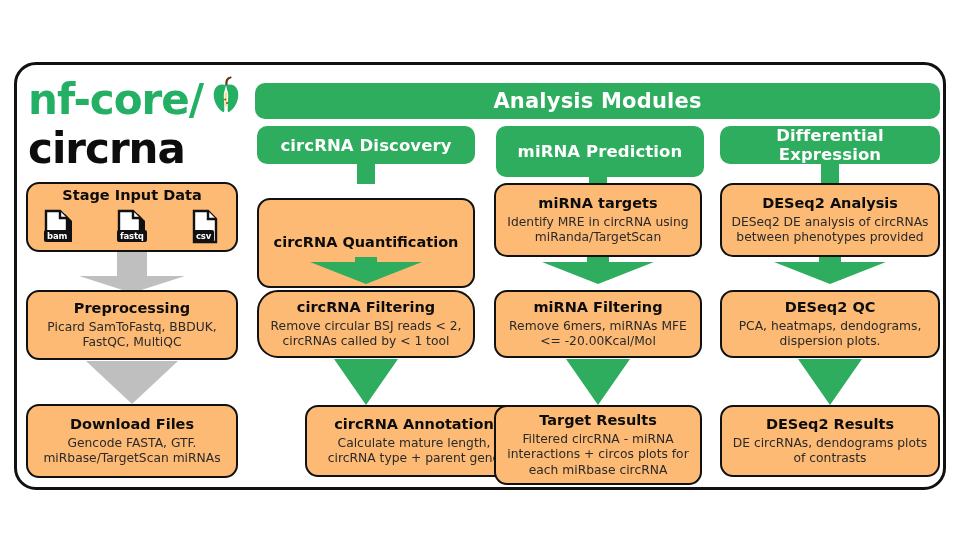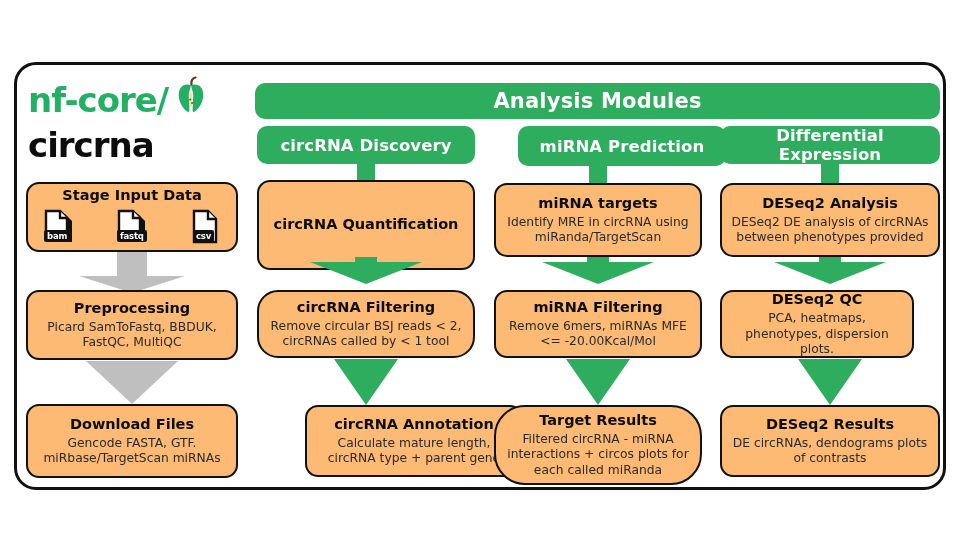--- a/index.html
+++ b/index.html
@@ -9,21 +9,21 @@
 
   
   .outer-frame{
     position:absolute;left:14px;top:62px;width:932px;height:428px;
     border:3px solid #111;border-radius:22px;box-sizing:border-box;background:#fff;
   }
 
   
   .logo{position:absolute;left:28px;top:78px;width:215px;height:96px;}
   .logo-line{display:flex;align-items:center;line-height:1;}
-  .logo-txt{font-weight:700;font-size:34px;letter-spacing:-1px;}
+  .logo-txt{font-weight:700;font-size:42px;letter-spacing:-1px;}
   .logo-nf{color:#24B064;}
   .logo-dark{color:#0d0d0d;}
   .logo-apple{width:30px;height:44px;margin-left:8px;position:relative;top:-2px;}
 
   
   .card{
     position:absolute;box-sizing:border-box;background:#fdba74;
     border:2.2px solid #111;border-radius:13px;
     display:flex;flex-direction:column;align-items:center;justify-content:center;
     text-align:center;padding:5px 8px;
@@ -81,21 +81,21 @@
       </span>
     </div>
     <div class="logo-line" style="margin-top:6px;">
       <span class="logo-txt logo-dark">circrna</span>
     </div>
   </div>
 
   <div class="pill banner" style="left:255px;top:83px;width:685px;height:36px;">Analysis Modules</div>
 
   <div class="pill modhead" style="left:257px;top:126px;width:218px;height:38px;">circRNA Discovery</div>
-  <div class="pill modhead" style="left:518px;top:126px;width:208px;height:40px;text-align:center;">miRNA Prediction</div>
+  <div class="pill modhead" style="left:496px;top:126px;width:208px;height:51px;text-align:center;">miRNA Prediction</div>
   <div class="pill modhead" style="left:720px;top:126px;width:220px;height:38px;">Differential Expression</div>
 
   <div class="bar" style="left:357px;top:164px;width:18px;height:20px;"></div>
   <div class="bar" style="left:589px;top:164px;width:18px;height:20px;"></div>
   <div class="bar" style="left:821px;top:164px;width:18px;height:20px;"></div>
 
   <div class="card" style="left:26px;top:182px;width:212px;height:70px;">
     <div class="title">Stage Input Data</div>
     <div class="fileicons">
       <div class="fileicon">
@@ -134,21 +134,21 @@
     <div class="desc">Picard SamToFastq, BBDUK, FastQC, MultiQC</div>
   </div>
 
   <div class="greytri" style="left:86px;top:361px;border-left:46px solid transparent;border-right:46px solid transparent;border-top:43px solid #BFBFBF;"></div>
 
   <div class="card" style="left:26px;top:404px;width:212px;height:74px;">
     <div class="title">Download Files</div>
     <div class="desc">Gencode FASTA, GTF. miRbase/TargetScan miRNAs</div>
   </div>
 
-  <div class="card" style="left:257px;top:180px;width:218px;height:90px;">
+  <div class="card" style="left:257px;top:198px;width:218px;height:90px;">
     <div class="title">circRNA Quantification</div>
   </div>
 
   <div class="blockarrow">
     <div class="stem" style="left:355px;top:257px;width:22px;height:23px;"></div>
     <div class="head" style="left:310px;top:262px;border-left:56px solid transparent;border-right:56px solid transparent;border-top:22px solid #2EAD5E;"></div>
   </div>
 
   <div class="card" style="left:257px;top:290px;width:218px;height:68px;border-radius:21px;">
     <div class="title">circRNA Filtering</div>
@@ -172,38 +172,38 @@
     <div class="head" style="left:542px;top:262px;border-left:56px solid transparent;border-right:56px solid transparent;border-top:22px solid #2EAD5E;"></div>
   </div>
 
   <div class="card" style="left:494px;top:290px;width:208px;height:68px;">
     <div class="title">miRNA Filtering</div>
     <div class="desc">Remove 6mers, miRNAs MFE &lt;= -20.00Kcal/Mol</div>
   </div>
 
   <div class="tri" style="left:566px;top:359px;border-left:32px solid transparent;border-right:32px solid transparent;border-top:46px solid #2EAD5E;"></div>
 
-  <div class="card" style="left:494px;top:405px;width:208px;height:80px;border-radius:31px;">
+  <div class="card" style="left:494px;top:405px;width:208px;height:80px;">
     <div class="title">Target Results</div>
-    <div class="desc">Filtered circRNA - miRNA interactions + circos plots for each called miRanda</div>
+    <div class="desc">Filtered circRNA - miRNA interactions + circos plots for each miRbase circRNA</div>
   </div>
 
   <div class="card" style="left:720px;top:183px;width:220px;height:74px;">
     <div class="title">DESeq2 Analysis</div>
     <div class="desc">DESeq2 DE analysis of circRNAs between phenotypes provided</div>
   </div>
 
   <div class="blockarrow">
     <div class="stem" style="left:819px;top:257px;width:22px;height:23px;"></div>
     <div class="head" style="left:774px;top:262px;border-left:56px solid transparent;border-right:56px solid transparent;border-top:22px solid #2EAD5E;"></div>
   </div>
 
-  <div class="card" style="left:720px;top:290px;width:194px;height:68px;">
+  <div class="card" style="left:720px;top:290px;width:220px;height:68px;">
     <div class="title">DESeq2 QC</div>
-    <div class="desc">PCA, heatmaps, phenotypes, dispersion plots.</div>
+    <div class="desc">PCA, heatmaps, dendograms, dispersion plots.</div>
   </div>
 
   <div class="tri" style="left:798px;top:359px;border-left:32px solid transparent;border-right:32px solid transparent;border-top:46px solid #2EAD5E;"></div>
 
   <div class="card" style="left:720px;top:405px;width:220px;height:72px;">
     <div class="title">DESeq2 Results</div>
     <div class="desc">DE circRNAs, dendograms plots of contrasts</div>
   </div>
 
 </div>

